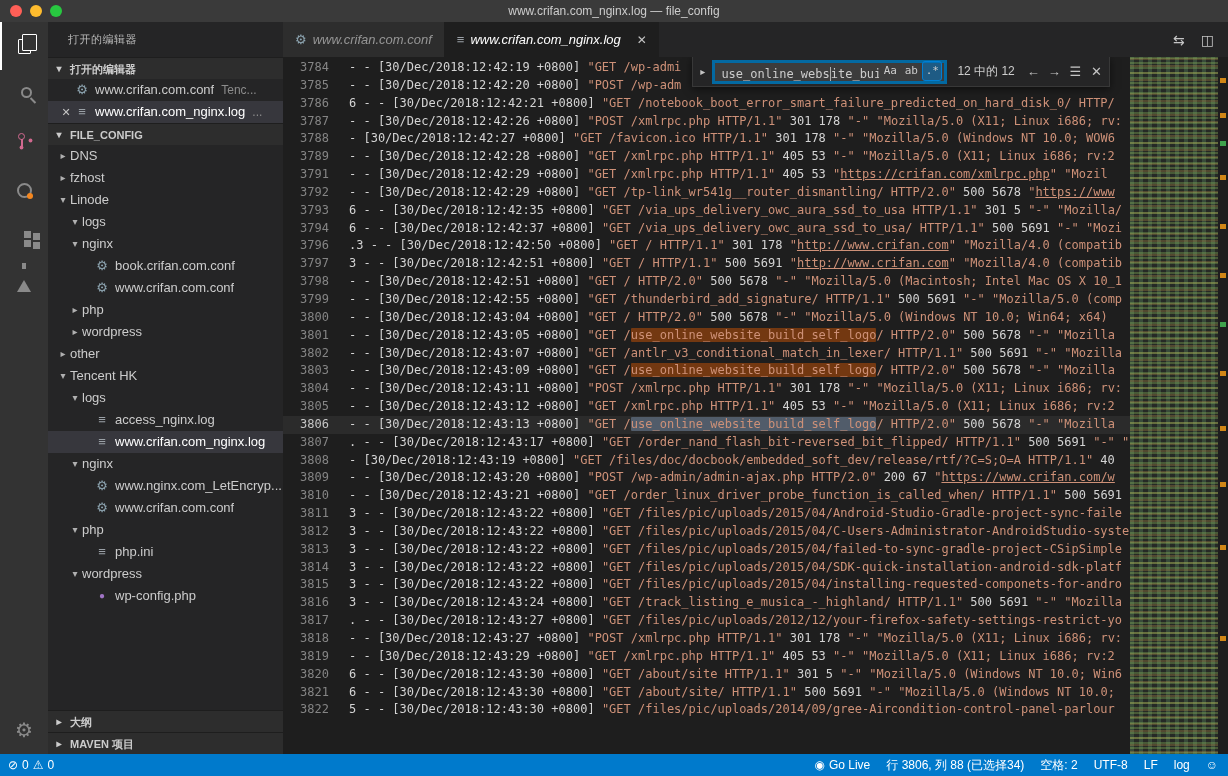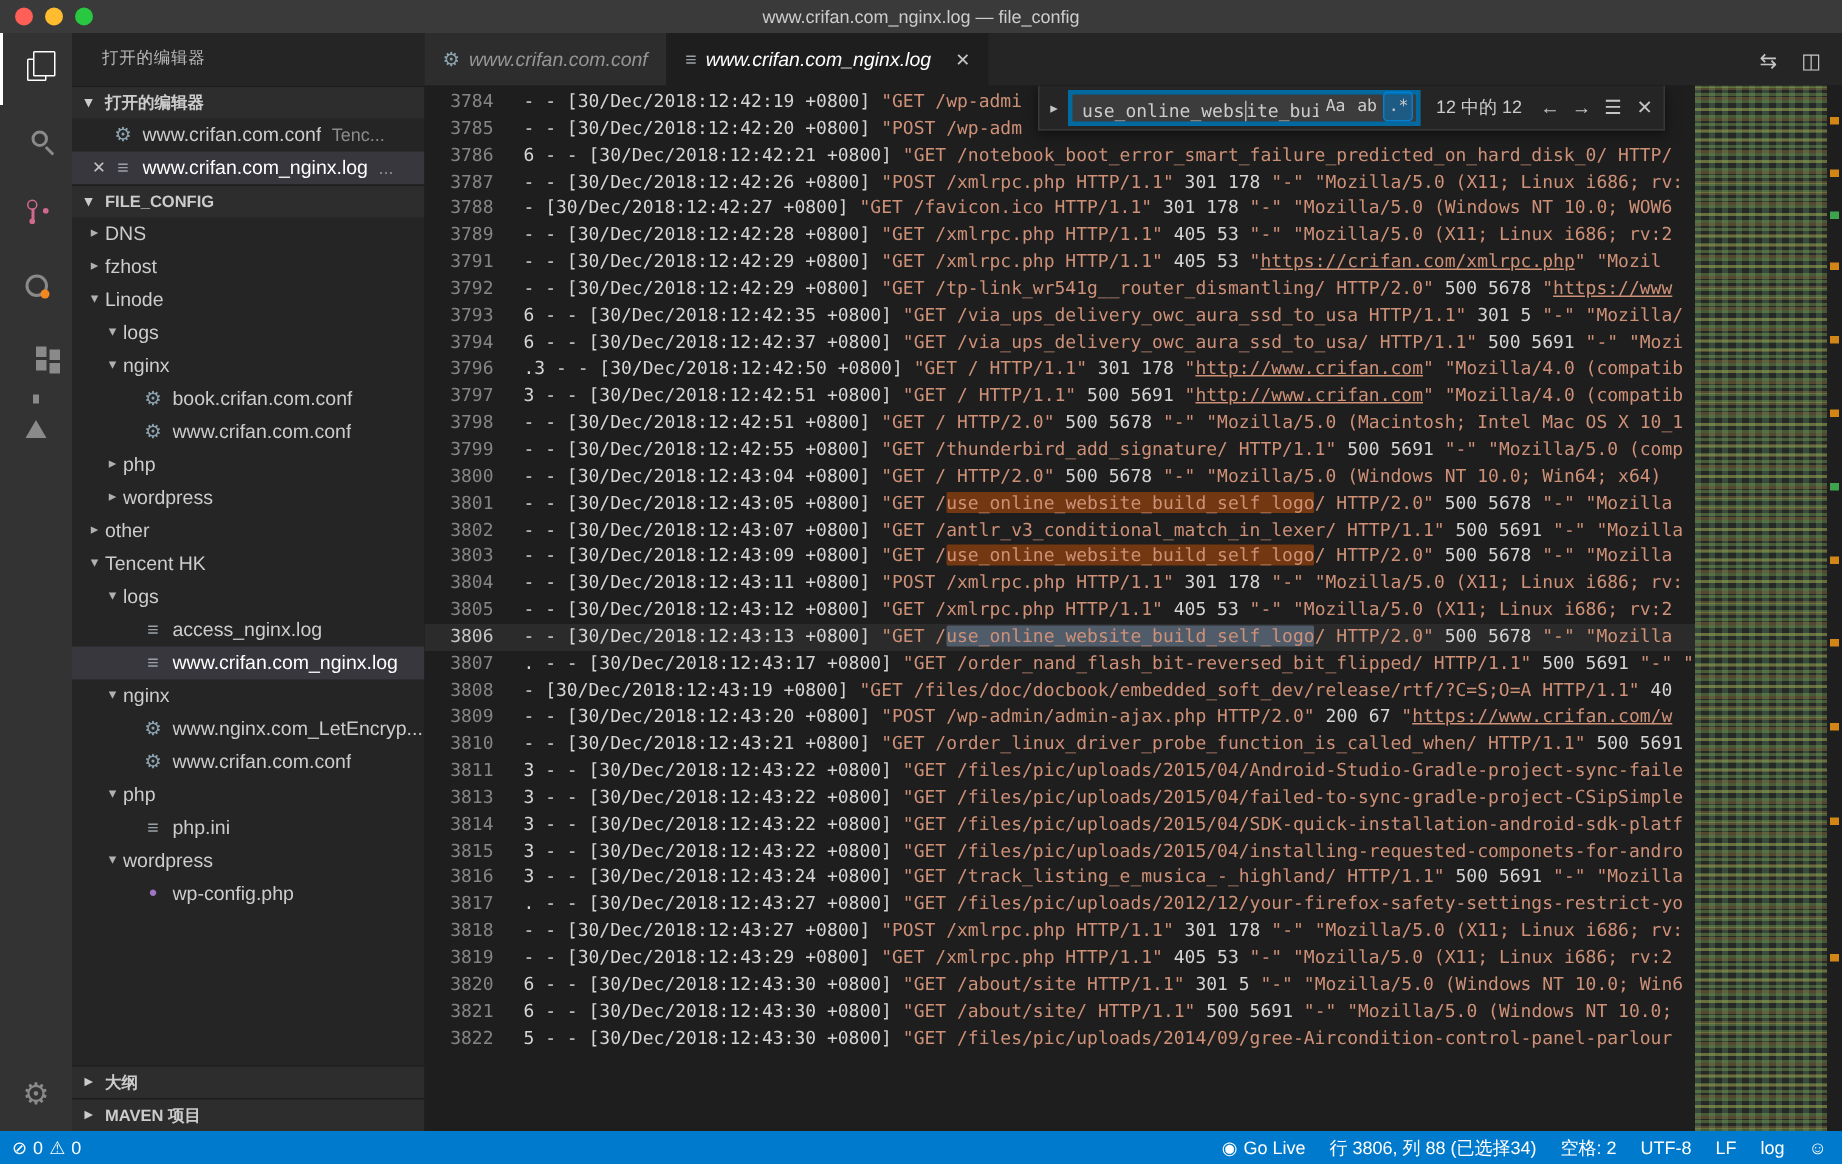--- a/index.html
+++ b/index.html
@@ -328,20 +328,21 @@
           <div class="code-row"><span class="ln">3802</span><span class="code">- - [30/Dec/2018:12:43:07 +0800] <span class="str">"GET /antlr_v3_conditional_match_in_lexer/ HTTP/1.1"</span> 500 5691 <span class="str">"-"</span> <span class="str">"Mozilla</span></span></div>
           <div class="code-row"><span class="ln">3803</span><span class="code">- - [30/Dec/2018:12:43:09 +0800] <span class="str">"GET /<span class="match">use_online_website_build_self_logo</span>/ HTTP/2.0"</span> 500 5678 <span class="str">"-"</span> <span class="str">"Mozilla</span></span></div>
           <div class="code-row"><span class="ln">3804</span><span class="code">- - [30/Dec/2018:12:43:11 +0800] <span class="str">"POST /xmlrpc.php HTTP/1.1"</span> 301 178 <span class="str">"-"</span> <span class="str">"Mozilla/5.0 (X11; Linux i686; rv:</span></span></div>
           <div class="code-row"><span class="ln">3805</span><span class="code">- - [30/Dec/2018:12:43:12 +0800] <span class="str">"GET /xmlrpc.php HTTP/1.1"</span> 405 53 <span class="str">"-"</span> <span class="str">"Mozilla/5.0 (X11; Linux i686; rv:2</span></span></div>
           <div class="code-row current"><span class="ln">3806</span><span class="code">- - [30/Dec/2018:12:43:13 +0800] <span class="str">"GET /<span class="match cur">use_online_website_build_self_logo</span>/ HTTP/2.0"</span> 500 5678 <span class="str">"-"</span> <span class="str">"Mozilla</span></span></div>
           <div class="code-row"><span class="ln">3807</span><span class="code">. - - [30/Dec/2018:12:43:17 +0800] <span class="str">"GET /order_nand_flash_bit-reversed_bit_flipped/ HTTP/1.1"</span> 500 5691 <span class="str">"-"</span> <span class="str">"</span></span></div>
           <div class="code-row"><span class="ln">3808</span><span class="code">- [30/Dec/2018:12:43:19 +0800] <span class="str">"GET /files/doc/docbook/embedded_soft_dev/release/rtf/?C=S;O=A HTTP/1.1"</span> 40</span></div>
           <div class="code-row"><span class="ln">3809</span><span class="code">- - [30/Dec/2018:12:43:20 +0800] <span class="str">"POST /wp-admin/admin-ajax.php HTTP/2.0"</span> 200 67 <span class="str">"<span class="url">https://www.crifan.com/w</span></span></span></div>
           <div class="code-row"><span class="ln">3810</span><span class="code">- - [30/Dec/2018:12:43:21 +0800] <span class="str">"GET /order_linux_driver_probe_function_is_called_when/ HTTP/1.1"</span> 500 5691</span></div>
           <div class="code-row"><span class="ln">3811</span><span class="code">3 - - [30/Dec/2018:12:43:22 +0800] <span class="str">"GET /files/pic/uploads/2015/04/Android-Studio-Gradle-project-sync-faile</span></span></div>
+          <div class="code-row"><span class="ln">3812</span><span class="code">3 - - [30/Dec/2018:12:43:22 +0800] <span class="str">"GET /files/pic/uploads/2015/04/C-Users-Administrator-AndroidStudio-syste</span></span></div>
           <div class="code-row"><span class="ln">3813</span><span class="code">3 - - [30/Dec/2018:12:43:22 +0800] <span class="str">"GET /files/pic/uploads/2015/04/failed-to-sync-gradle-project-CSipSimple</span></span></div>
           <div class="code-row"><span class="ln">3814</span><span class="code">3 - - [30/Dec/2018:12:43:22 +0800] <span class="str">"GET /files/pic/uploads/2015/04/SDK-quick-installation-android-sdk-platf</span></span></div>
           <div class="code-row"><span class="ln">3815</span><span class="code">3 - - [30/Dec/2018:12:43:22 +0800] <span class="str">"GET /files/pic/uploads/2015/04/installing-requested-componets-for-andro</span></span></div>
           <div class="code-row"><span class="ln">3816</span><span class="code">3 - - [30/Dec/2018:12:43:24 +0800] <span class="str">"GET /track_listing_e_musica_-_highland/ HTTP/1.1"</span> 500 5691 <span class="str">"-"</span> <span class="str">"Mozilla</span></span></div>
           <div class="code-row"><span class="ln">3817</span><span class="code">. - - [30/Dec/2018:12:43:27 +0800] <span class="str">"GET /files/pic/uploads/2012/12/your-firefox-safety-settings-restrict-yo</span></span></div>
           <div class="code-row"><span class="ln">3818</span><span class="code">- - [30/Dec/2018:12:43:27 +0800] <span class="str">"POST /xmlrpc.php HTTP/1.1"</span> 301 178 <span class="str">"-"</span> <span class="str">"Mozilla/5.0 (X11; Linux i686; rv:</span></span></div>
           <div class="code-row"><span class="ln">3819</span><span class="code">- - [30/Dec/2018:12:43:29 +0800] <span class="str">"GET /xmlrpc.php HTTP/1.1"</span> 405 53 <span class="str">"-"</span> <span class="str">"Mozilla/5.0 (X11; Linux i686; rv:2</span></span></div>
           <div class="code-row"><span class="ln">3820</span><span class="code">6 - - [30/Dec/2018:12:43:30 +0800] <span class="str">"GET /about/site HTTP/1.1"</span> 301 5 <span class="str">"-"</span> <span class="str">"Mozilla/5.0 (Windows NT 10.0; Win6</span></span></div>
           <div class="code-row"><span class="ln">3821</span><span class="code">6 - - [30/Dec/2018:12:43:30 +0800] <span class="str">"GET /about/site/ HTTP/1.1"</span> 500 5691 <span class="str">"-"</span> <span class="str">"Mozilla/5.0 (Windows NT 10.0; </span></span></div>
           <div class="code-row"><span class="ln">3822</span><span class="code">5 - - [30/Dec/2018:12:43:30 +0800] <span class="str">"GET /files/pic/uploads/2014/09/gree-Aircondition-control-panel-parlour</span></span></div>

